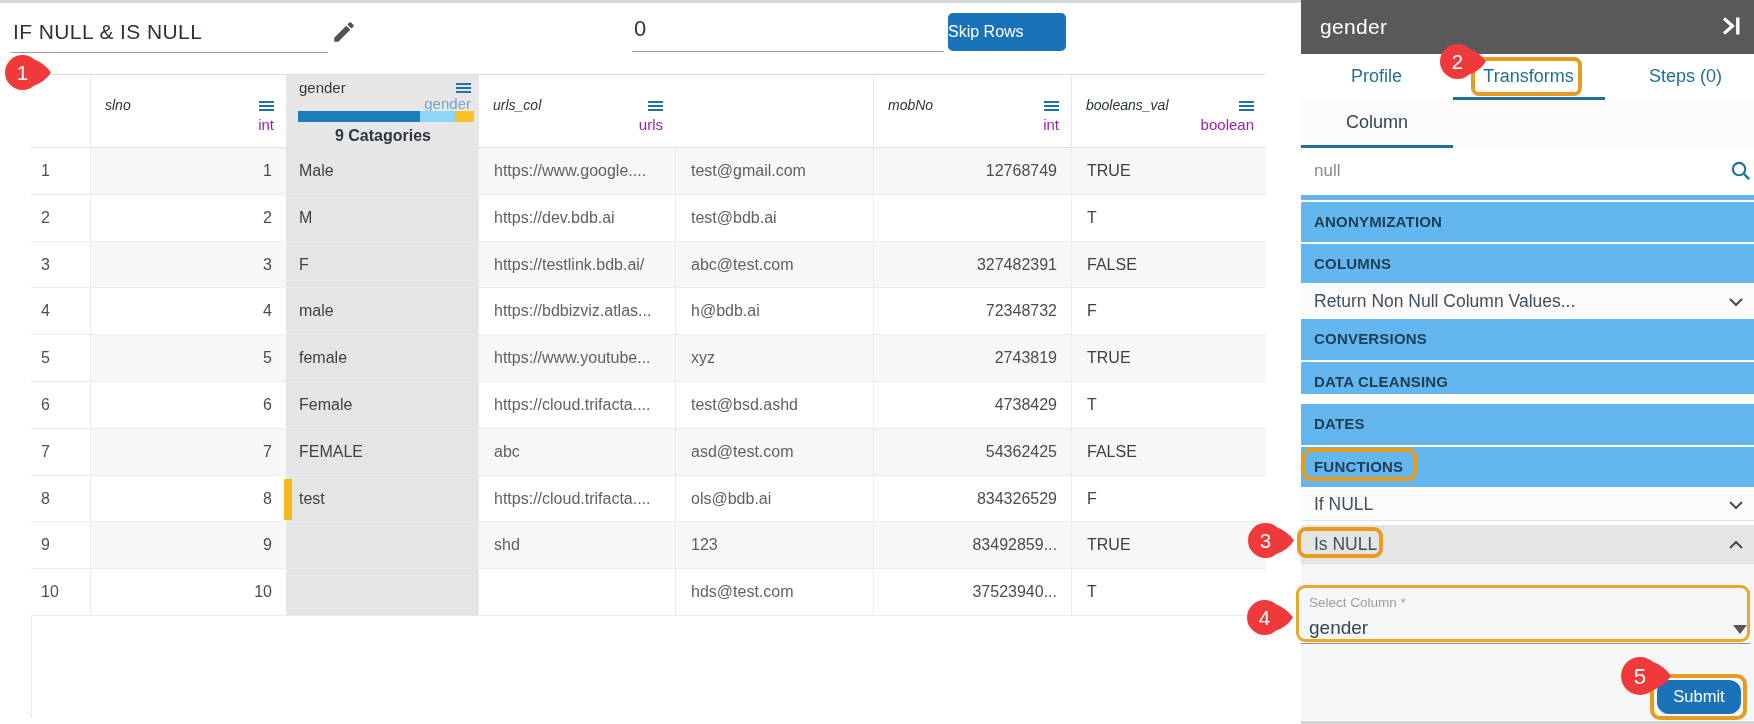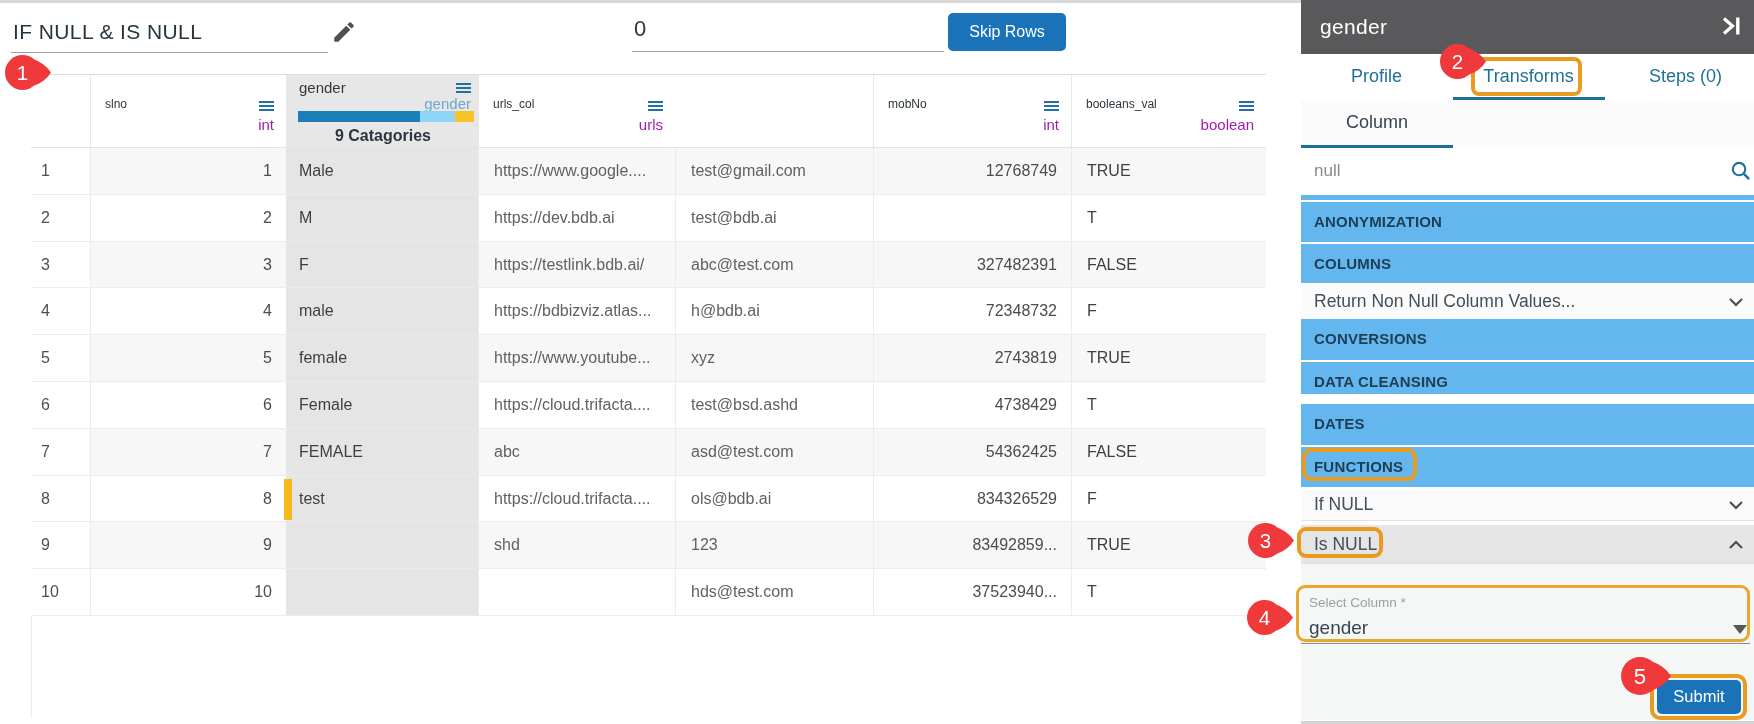--- a/index.html
+++ b/index.html
@@ -6,25 +6,25 @@
 html,body { width:1754px; height:724px; }
 body { font-family:"Liberation Sans", sans-serif; background:#ffffff; position:relative; overflow:hidden; }
 .abs { position:absolute; }
 
 
 #topstrip { left:0; top:0; width:1301px; height:3px; background:#d8d8d8; }
 #title { left:13px; top:20px; font-size:21px; color:#25353e; letter-spacing:0.4px; }
 #titleline { left:11px; top:52px; width:317px; height:1px; background:#9d9d9d; }
 #zeroval { left:634px; top:16px; font-size:22px; color:#333333; }
 #zeroline { left:632px; top:51px; width:312px; height:1px; background:#9d9d9d; }
-#skiprows { left:948px; top:13px; width:118px; height:38px; background:#1a73b8; border-radius:5px; color:#ffffff; font-size:16px; text-align:center; line-height:38px; }
+#skiprows { left:948px; top:13px; width:118px; height:38px; background:#1a73b8; border-radius:5px; color:#ffffff; font-size:16px; text-align:left; line-height:38px; }
 #leftline { left:31px; top:74px; width:1px; height:644px; background:#ededed; }
 .hrow { position:absolute; left:31px; top:75px; height:72px; }
 .hcell { position:absolute; top:0; height:72px; background:#ffffff; border-left:1px solid #e7e7e7; }
-.hname { position:absolute; left:14px; top:22px; font-size:12px; color:#2b353c; }
+.hname { position:absolute; left:14px; top:22px; font-size:14px; color:#2b353c;font-style:italic; }
 .htype { position:absolute; right:12px; top:41px; font-size:15px; color:#a21caf; }
 .hburg { position:absolute; right:12px; top:23px; }
 .brow { position:absolute; left:31px; height:46.8px; border-bottom:1px solid #ececec; }
 .cell { position:absolute; top:0; height:45.8px; line-height:45.5px; font-size:16px; white-space:nowrap; overflow:hidden; border-left:1px solid #ececec; }
 .odd  { background:#f7f7f7; }
 .even { background:#ffffff; }
 .gcol { background:#e5e5e5 !important; border-left:none; }
 .rn { color:#4f4f4f; padding-left:10px; background:#ffffff !important; font-size:16px;}
 .num { text-align:right; padding-right:14px; color:#4c4c4c; }
 .txt { padding-left:13px; color:#3f3f3f; }
@@ -49,21 +49,21 @@
 #expand { position:absolute; left:0; top:563px; width:453px; height:157px; background:#f5f6f6; border-top:1px solid #dedede; }
 #pbottom { position:absolute; left:0; top:721px; width:453px; height:3px; background:#d4d4d4; }
 
 
 .obox { position:absolute; border:4px solid #e89b1e; border-radius:8px; }
 #selfield { left:1296px; top:585px; width:454px; height:57px; border:3.5px solid #eaa82b; border-radius:9px; }
 #sellabel { left:1309px; top:595px; font-size:13.5px; color:#9aa0a5; }
 #selval { left:1309px; top:617px; font-size:19px; color:#36474f; }
 #seltri { left:1733px; top:625px; width:0; height:0; border-left:7px solid transparent; border-right:7px solid transparent; border-top:9px solid #585858; }
 #selline { left:1301px; top:642.5px; width:449px; height:1.5px; background:#909090; }
-#subbtn { left:1657px; top:680px; width:84px; height:34px; background:#1a73b8; border-radius:5px; color:#fff; font-size:16.5px; text-align:center; line-height:33px; }
+#subbtn { left:1657px; top:680px; width:84px; height:34px; background:#1a73b8; border-radius:12px; color:#fff; font-size:16.5px; text-align:center; line-height:33px; }
 .badge { position:absolute; width:46px; height:35px; }
 .badge text { fill:#ffffff; font-size:20.5px; font-family:"Liberation Sans", sans-serif; }
 </style>
 </head>
 <body>
 <div class="abs" id="topstrip"></div>
 <div class="abs" id="title">IF NULL &amp; IS NULL</div>
 <div class="abs" id="titleline"></div>
 <svg class="abs" style="left:331px;top:19px" width="26" height="26" viewBox="0 0 24 24">
     <path fill="#534f4b" d="M3 17.25V21h3.75L17.81 9.94l-3.75-3.75L3 17.25zM20.71 7.04a1 1 0 0 0 0-1.41l-2.34-2.34a1 1 0 0 0-1.41 0l-1.83 1.83 3.75 3.75 1.83-1.83z"></path>

